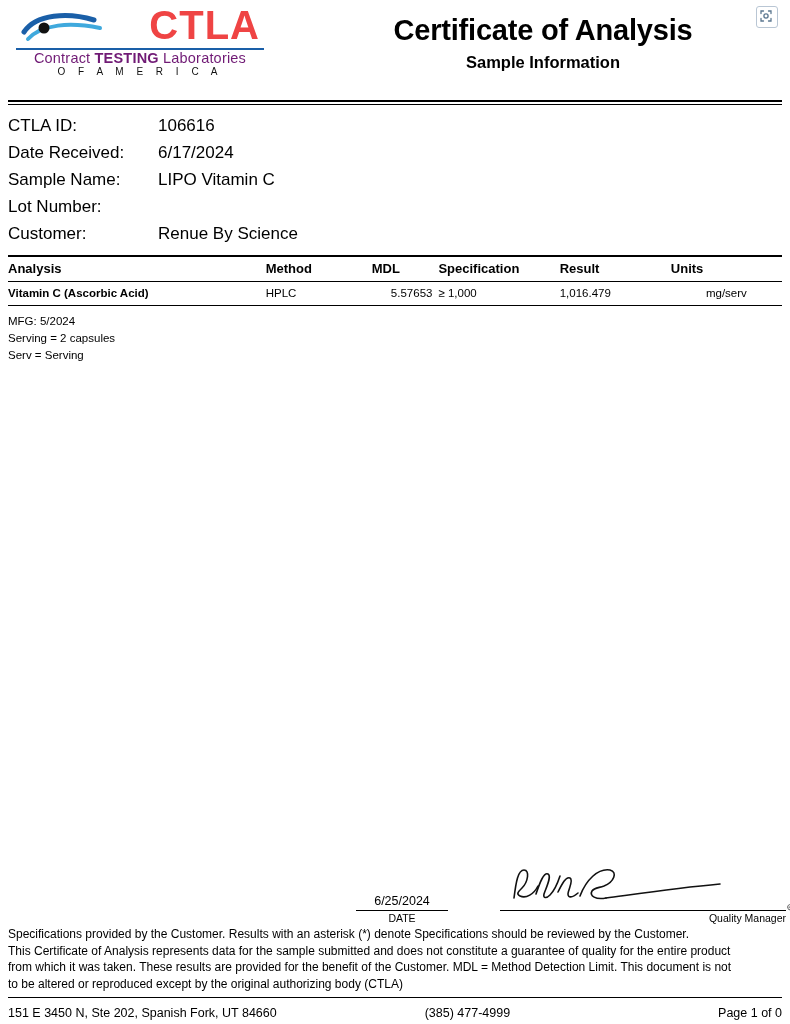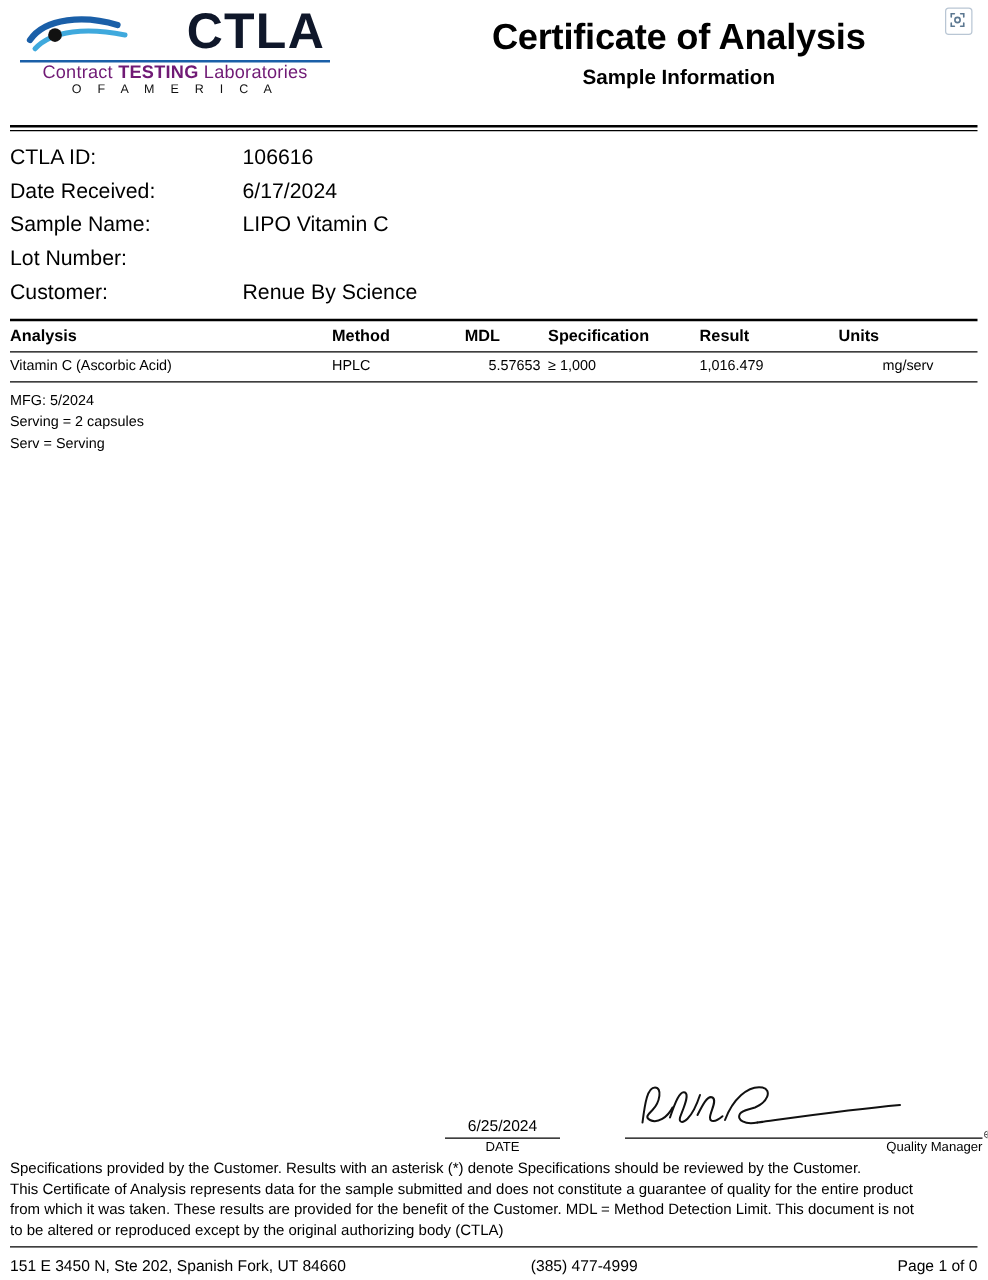--- a/index.html
+++ b/index.html
@@ -37,21 +37,21 @@
   }
   .logo-main {
     position: relative;
     font-family: "Liberation Sans", sans-serif;
     font-weight: bold;
     font-size: 40px;
     letter-spacing: 1px;
     line-height: 42px;
     text-align: right;
     padding-right: 4px;
-    color: #0f172a;
+    color: #ef4444;
   }
   .logo-swoosh {
     position: absolute;
     left: 6px;
     top: 8px;
     width: 84px;
     height: 34px;
     overflow: visible;
   }
   .logo-sub {
@@ -118,21 +118,20 @@
 
   
   .info {
     margin-top: 7px;
     margin-bottom: 8px;
   }
   .info-row {
     display: flex;
     font-size: 17px;
     line-height: 27px;
-    gap: 36px;
   }
   .info-label { width: 150px; }
   .info-value { flex: 1; }
 
   
   .results {
     width: 100%;
     border-collapse: collapse;
     font-size: 12.5px;
   }
@@ -145,21 +144,21 @@
   .results td {
     padding: 5px 0 6px 0;
     font-size: 11.5px;
   }
   .c-analysis { width: 255px; }
   .c-method   { width: 105px; }
   .c-mdl      { width: 60px; text-align: right; padding-right: 6px !important; }
   .c-spec     { width: 120px; }
   .c-result   { width: 110px; }
   .c-units    { width: 110px; text-align: center; }
-  .analyte { font-weight: normal; }
+  .analyte { font-weight: bold; }
 
   .notes {
     margin-top: 7px;
     font-size: 11.5px;
     line-height: 17px;
   }
 
   
   .sig-area {
     position: absolute;

